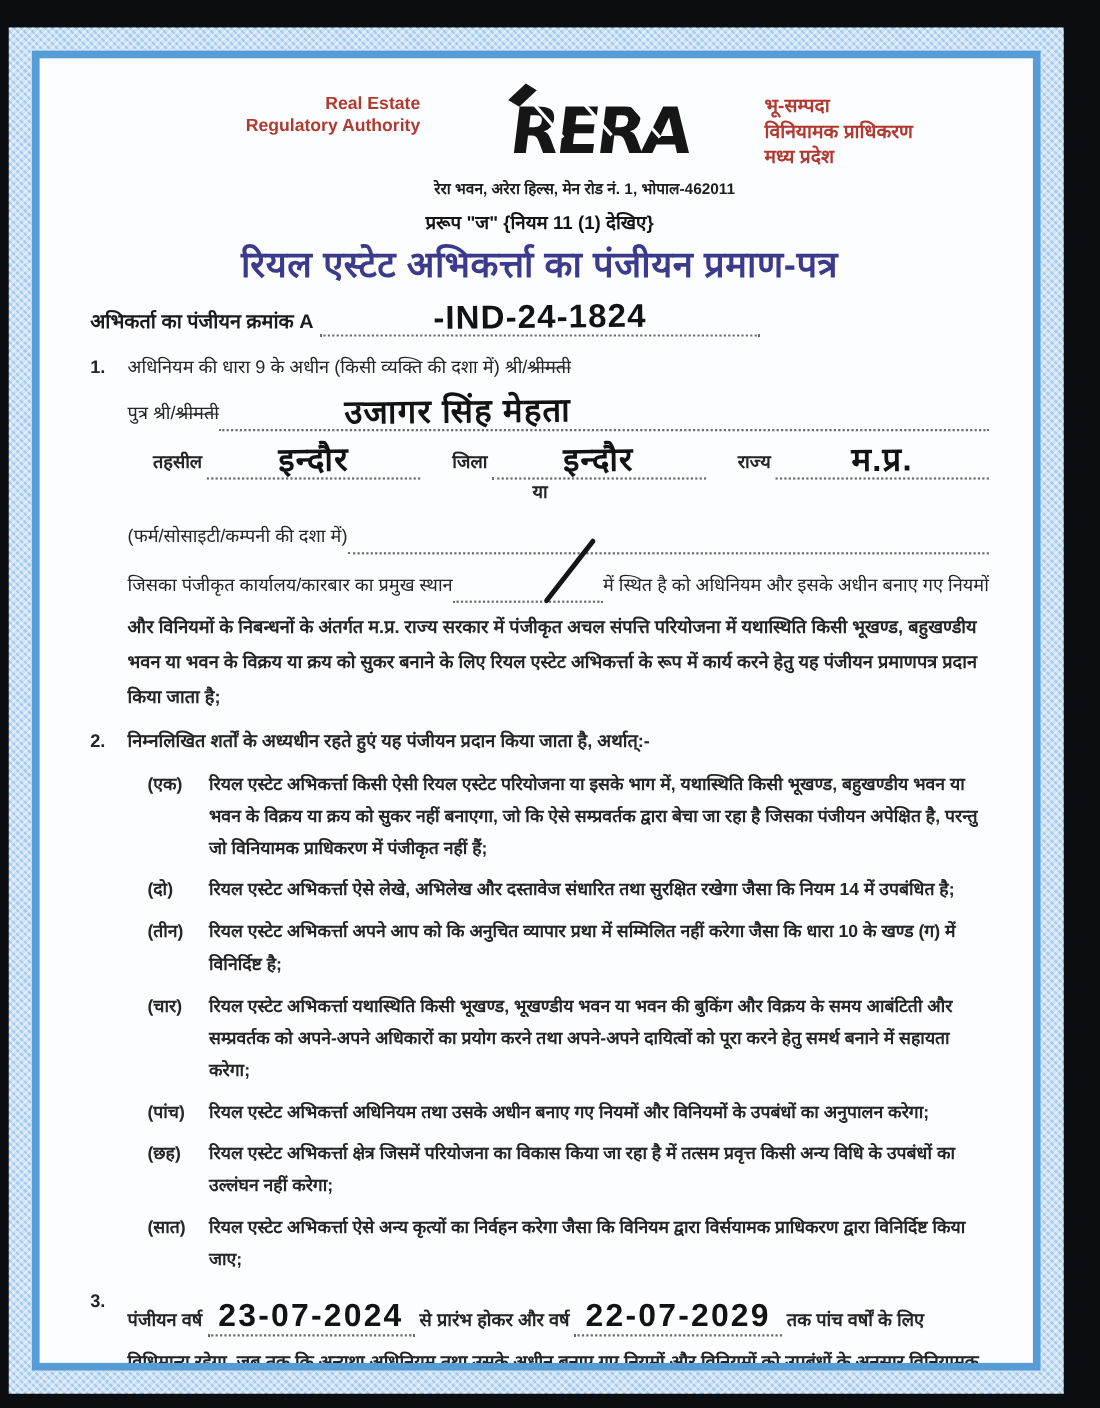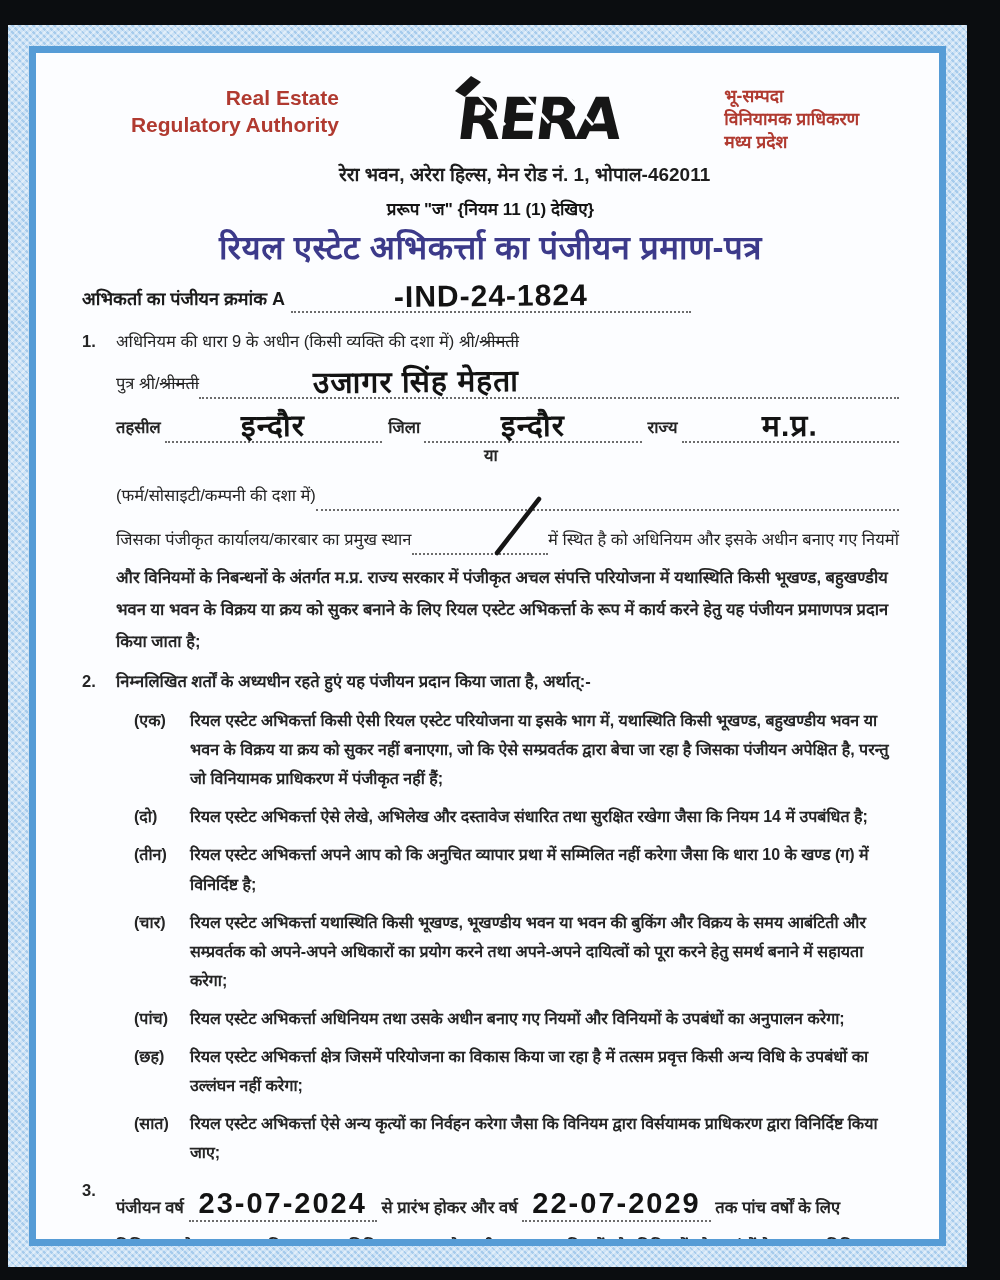--- a/index.html
+++ b/index.html
@@ -8,26 +8,26 @@
   .cert{position:absolute;top:25px;left:8px;right:33px;bottom:13px;
         background:
           repeating-linear-gradient(135deg, rgba(255,255,255,.40) 0 2px, rgba(255,255,255,0) 2px 5px),
           repeating-linear-gradient(45deg, #a6cbec 0 2px, #cde2f5 2px 5px);}
   .paper{position:absolute;inset:21px;border:7px solid #569cd6;background:#fcfdff;
          padding:8px 40px 0 46px;overflow:hidden;}
 
   
   .hdr{display:flex;align-items:flex-start;margin-top:12px;}
   .hdr-left{width:300px;text-align:right;color:#b03a30;font-weight:bold;
-            font-size:21px;line-height:1.28;padding-top:12px;}
+            font-size:16px;line-height:1.28;padding-top:12px;}
   .hdr-center{flex:1;text-align:center;}
   .hdr-right{width:218px;text-align:left;color:#b03a30;font-weight:bold;
              font-size:17.5px;line-height:1.3;padding-top:12px;padding-left:14px;box-sizing:border-box;}
   .logo{display:block;margin:0 auto;}
-  .address{font-size:19px;font-weight:bold;color:#1d1d1d;margin-top:2px;white-space:nowrap;}
+  .address{font-size:14px;font-weight:bold;color:#1d1d1d;margin-top:2px;white-space:nowrap;}
 
   .form-line{text-align:center;font-size:17px;font-weight:bold;color:#141414;margin-top:10px;}
   .title{text-align:center;font-size:33px;font-weight:bold;color:#3c3a8a;margin-top:4px;letter-spacing:.5px;}
 
   .reg-line{display:flex;justify-content:flex-start;align-items:flex-end;margin-top:12px;}
   .reg-label{font-size:18px;font-weight:bold;color:#1b1b1b;padding-bottom:3px;}
   .reg-dots{border-bottom:2px dotted #6c6c6c;min-width:400px;text-align:center;margin-left:6px;}
 
   
   .hw{font-weight:800;color:#131313;line-height:1;white-space:nowrap;
@@ -38,21 +38,21 @@
 
   
   .clause{display:flex;margin-top:14px;font-size:16.5px;line-height:1.8;}
   .clause .num{width:34px;flex:none;font-weight:600;}
   .clause .body{flex:1;}
   .fill-line{display:flex;align-items:flex-end;}
   .fill-line .printed{white-space:nowrap;font-weight:400;}
   .struck{text-decoration:line-through;}
   .dots{flex:1;border-bottom:2px dotted #6c6c6c;display:flex;align-items:flex-end;
         justify-content:center;min-width:40px;position:relative;height:100%;}
-  .lbl{font-weight:600;white-space:nowrap;padding:0 4px 0 0;}
+  .lbl{font-weight:600;white-space:nowrap;padding:0 4px 0 0;margin-left:23px;}
   .or{font-weight:600;margin-left:47%;line-height:1.5;}
   .para{font-weight:600;line-height:1.95;margin-top:6px;text-align:left;}
   .slash{position:absolute;left:58%;bottom:-4px;overflow:visible;}
 
   .cond{display:flex;margin-top:9px;font-size:16px;line-height:1.82;}
   .cond .lbl2{width:56px;flex:none;font-weight:600;}
   .cond .txt{flex:1;font-weight:600;}
 
   .c3-body{font-weight:600;line-height:1.9;}
   .c4-text{font-weight:600;line-height:1.95;}

